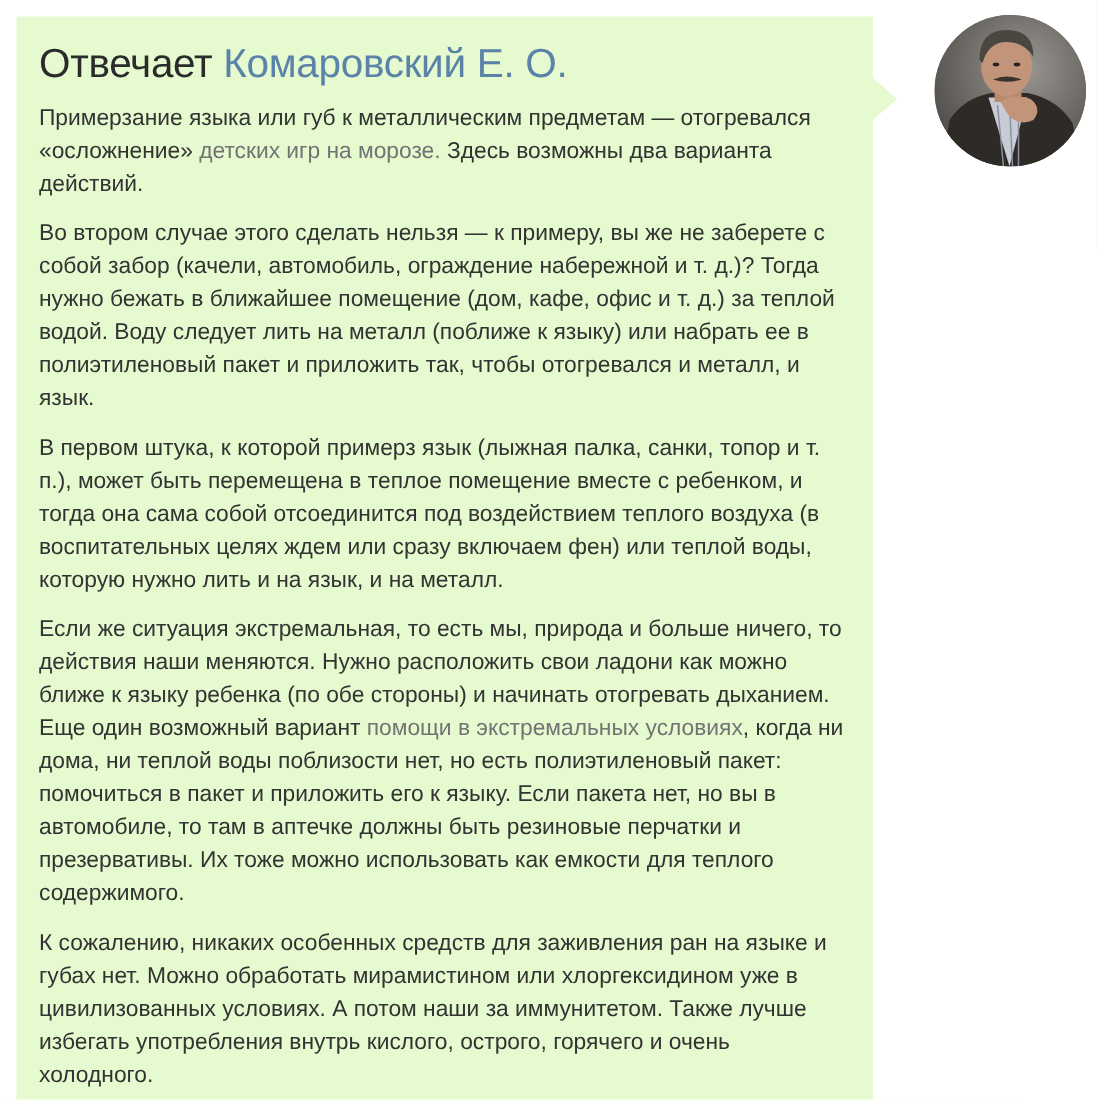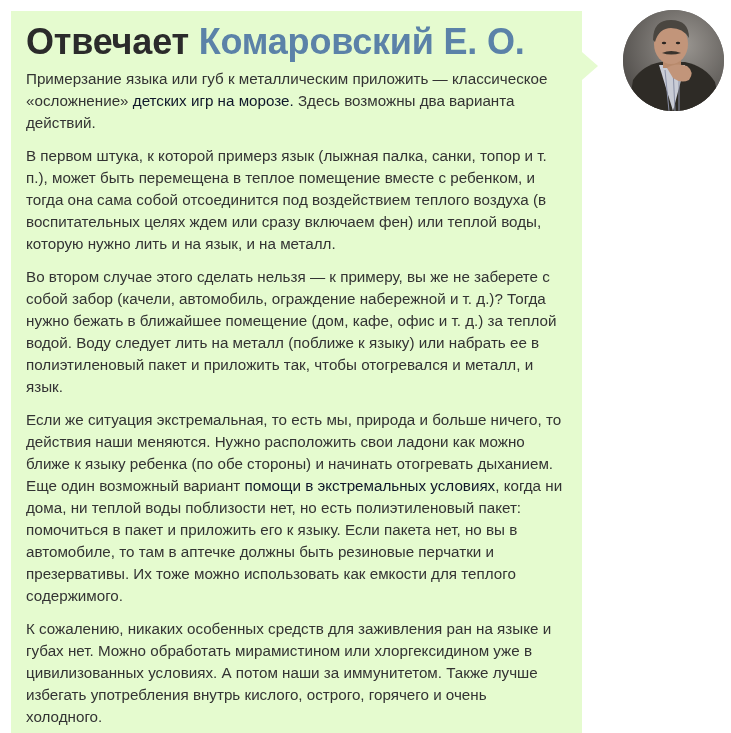--- a/index.html
+++ b/index.html
@@ -8,44 +8,44 @@
   .bubble {
     position: absolute; left: 11px; top: 11px; width: 571px; height: 740px;
     background: #e5fbcf; box-sizing: border-box; padding: 14px 15px 0 15px;
   }
   .bubble-arrow {
     position: absolute; left: 582px; top: 52px; width: 0; height: 0;
     border-top: 14px solid transparent; border-bottom: 14px solid transparent;
     border-left: 16px solid #e5fbcf;
   }
   .title {
-    margin: 0 0 9px 0; font-size: 36px; font-weight: bold; color: #2b2b2b;
+    margin: 0 0 9px 0; font-size: 27px; font-weight: normal; color: #2b2b2b;
     line-height: 34px; letter-spacing: -0.2px;
   }
   .title .author { color: #5b82a8; }
   p.para {
     margin: 0 0 11px 0; font-size: 15.2px; line-height: 22px; color: #333333;
   }
-  a.link { color: #0f172a; text-decoration: none; }
+  a.link { color: #737373; text-decoration: none; }
   .avatar {
     position: absolute; left: 623px; top: 10px; width: 101px; height: 101px;
     border-radius: 50%; overflow: hidden; background: #6f6c69;
   }
 </style>
 </head>
 <body>
 
 <div class="bubble">
   <h2 class="title"><span>Отвечает</span> <a class="author link">Комаровский Е. О.</a></h2>
 
-  <p class="para"><span>Примерзание языка или губ к металлическим приложить — классическое «осложнение» </span><a class="link">детских игр на морозе.</a><span> Здесь возможны два варианта действий.</span></p>
+  <p class="para"><span>Примерзание языка или губ к металлическим предметам — отогревался «осложнение» </span><a class="link">детских игр на морозе.</a><span> Здесь возможны два варианта действий.</span></p>
+
+  <p class="para">Во втором случае этого сделать нельзя — к примеру, вы же не заберете с собой забор (качели, автомобиль, ограждение набережной и т. д.)? Тогда нужно бежать в ближайшее помещение (дом, кафе, офис и т. д.) за теплой водой. Воду следует лить на металл (поближе к языку) или набрать ее в полиэтиленовый пакет и приложить так, чтобы отогревался и металл, и язык.</p>
 
   <p class="para">В первом штука, к которой примерз язык (лыжная палка, санки, топор и т. п.), может быть перемещена в теплое помещение вместе с ребенком, и тогда она сама собой отсоединится под воздействием теплого воздуха (в воспитательных целях ждем или сразу включаем фен) или теплой воды, которую нужно лить и на язык, и на металл.</p>
-
-  <p class="para">Во втором случае этого сделать нельзя — к примеру, вы же не заберете с собой забор (качели, автомобиль, ограждение набережной и т. д.)? Тогда нужно бежать в ближайшее помещение (дом, кафе, офис и т. д.) за теплой водой. Воду следует лить на металл (поближе к языку) или набрать ее в полиэтиленовый пакет и приложить так, чтобы отогревался и металл, и язык.</p>
 
   <p class="para"><span>Если же ситуация экстремальная, то есть мы, природа и больше ничего, то действия наши меняются. Нужно расположить свои ладони как можно ближе к языку ребенка (по обе стороны) и начинать отогревать дыханием. Еще один возможный вариант </span><a class="link">помощи в экстремальных условиях</a><span>, когда ни дома, ни теплой воды поблизости нет, но есть полиэтиленовый пакет: помочиться в пакет и приложить его к языку. Если пакета нет, но вы в автомобиле, то там в аптечке должны быть резиновые перчатки и презервативы. Их тоже можно использовать как емкости для теплого содержимого.</span></p>
 
   <p class="para">К сожалению, никаких особенных средств для заживления ран на языке и губах нет. Можно обработать мирамистином или хлоргексидином уже в цивилизованных условиях. А потом наши за иммунитетом. Также лучше избегать употребления внутрь кислого, острого, горячего и очень холодного.</p>
 </div>
 <div class="bubble-arrow"></div>
 
 <div class="avatar" title="Комаровский Е. О.">
   <svg width="101" height="101" viewBox="0 0 101 101">
     <defs>

